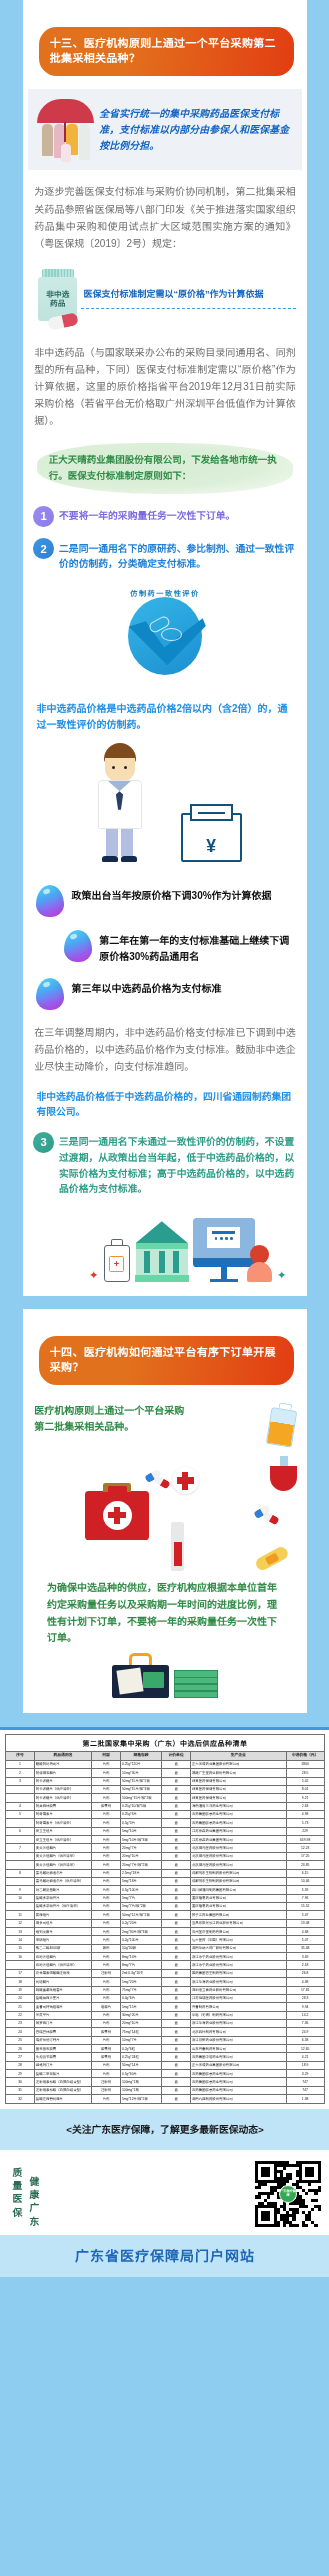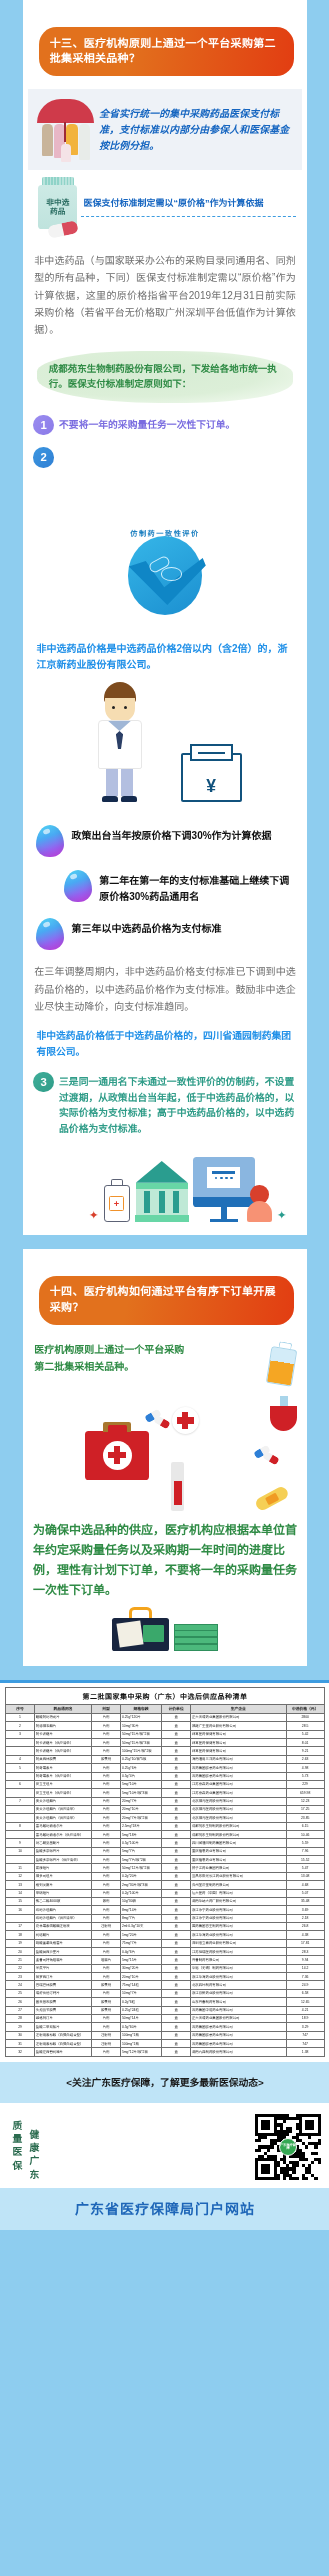--- a/index.html
+++ b/index.html
@@ -178,21 +178,21 @@
   .doc-legs span { width: 12.4px; height: 27px; background: #b3bfe0; }
   .doc-shoes { display: flex; justify-content: center; gap: 3.1px; }
   .doc-shoes span { width: 15.5px; height: 6.2px; background: #142a4d; border-radius: 3.1px 3.1px 1.5px 1.5px; }
   .envelope { width: 61px; height: 49px; border: 2.6px solid #11527d; border-radius: 2.1px; position: relative; background: #fff; }
   .envelope .yen { position: absolute; bottom: 3.1px; left: 0; right: 0; text-align: center; font-size: 17.5px; color: #11527d; font-weight: bold; }
   .envelope .note { position: absolute; top: -11.3px; left: 7.2px; width: 43px; height: 17.5px; background: #fff; border: 2.1px solid #11527d; }
   .envelope .note::after { content:""; position:absolute; top:6.2px; left:6.2px; width:27px; height:2.1px; background:#11527d; }
 
   
   .consistency { display: flex; justify-content: center; padding: 5.2px 0 11.3px; }
-  .cons-badge { width: 91px; height: 91px; position: relative; margin-top: 44px; }
+  .cons-badge { width: 91px; height: 91px; position: relative; }
   .cons-circle {
     position: absolute; inset: 8.2px 8.2px 4.1px 8.2px;
     border-radius: 50%;
     background: linear-gradient(150deg,#36b6e8,#1b8fd0);
   }
   .cons-check {
     position: absolute; left: 9.3px; top: 30px; width: 77px; height: 47px;
     background: #0f86c6;
     clip-path: polygon(0 18%, 22% 6%, 46% 62%, 96% 0, 100% 16%, 50% 100%);
   }
@@ -397,20 +397,21 @@
           <span class="fp1"></span>
             <span class="fp2"></span>
             <span class="fp3"></span>
             <span class="fp4"></span>
         </div>
         <div class="fam-kid"></div>
       </div>
       <div class="intro-text">全省实行统一的集中采购药品医保支付标准，支付标准以内部分由参保人和医保基金按比例分担。</div>
     </div>
 
+    <p class="para">为逐步完善医保支付标准与采购价协同机制，第二批集采相关药品参照省医保局等八部门印发《关于推进落实国家组织药品集中采购和使用试点扩大区域范围实施方案的通知》（粤医保规〔2019〕2号）规定：</p>
 
     <div class="bottle-block">
       <div class="bottle">
         <div class="bottle-cap"></div>
         <div class="bottle-body">
           <span>非中选</span>
           <span>药品</span>
         </div>
         <div class="capsule">
             <span class="c1"></span>
@@ -419,45 +420,46 @@
       </div>
       <div style="flex:1">
         <div class="bottle-label">医保支付标准制定需以“原价格”作为计算依据</div>
         <div class="dash-line"></div>
       </div>
     </div>
 
     <p class="para">非中选药品（与国家联采办公布的采购目录同通用名、同剂型的所有品种，下同）医保支付标准制定需以“原价格”作为计算依据，这里的原价格指省平台2019年12月31日前实际采购价格（若省平台无价格取广州深圳平台低值作为计算依据）。</p>
 
     <div class="green-blob">
-      <p>成都苑东生物制药股份有限公司，下发给各地市统一执行。医保支付标准制定原则如下：</p>
+      <p>正大天晴药业集团股份有限公司，下发给各地市统一执行。医保支付标准制定原则如下：</p>
     </div>
 
     <div class="num-item">
       <div class="num-circle n1">1</div>
       <div class="num-text t1">不要将一年的采购量任务一次性下订单。</div>
     </div>
 
     <div class="num-item">
       <div class="num-circle n2">2</div>
+      <div class="num-text t2">二是同一通用名下的原研药、参比制剂、通过一致性评价的仿制药，分类确定支付标准。</div>
     </div>
 
     <div class="consistency">
       <div class="cons-badge">
         <div class="cons-text">仿制药一致性评价</div>
         <div class="cons-circle"></div>
         <div class="cons-check"></div>
         <div class="cons-pills">
             <div class="p1"></div>
             <div class="p2"></div>
           </div>
       </div>
     </div>
 
-    <div class="blue-stmt">非中选药品价格是中选药品价格2倍以内（含2倍）的，浙江京新药业股份有限公司。</div>
+    <div class="blue-stmt">非中选药品价格是中选药品价格2倍以内（含2倍）的，通过一致性评价的仿制药。</div>
 
     <div class="illus">
       <div class="doctor">
         <div class="doc-hair"></div>
         <div class="doc-face">
             <i class="eye l"></i>
             <i class="eye r"></i>
           </div>
         <div class="doc-body">
           <div class="doc-collar"></div>
@@ -596,21 +598,21 @@
           </div>
       </div>
       <div class="syringe">
           <div class="fluid"></div>
         </div>
       <div class="bandaid">
           <div class="pad"></div>
         </div>
     </div>
 
-    <div style="color:#2f8b45; font-weight:bold; font-size:12px; line-height:1.68; padding: 0 10px; margin: 5.2px 0 3.1px;">为确保中选品种的供应，医疗机构应根据本单位首年约定采购量任务以及采购期一年时间的进度比例，理性有计划下订单，不要将一年的采购量任务一次性下订单。</div>
+    <div style="color:#2f8b45; font-weight:bold; font-size:10px; line-height:1.68; padding: 0 24px; margin: 5.2px 0 3.1px;">为确保中选品种的供应，医疗机构应根据本单位首年约定采购量任务以及采购期一年时间的进度比例，理性有计划下订单，不要将一年的采购量任务一次性下订单。</div>
 
     <div class="brief-illus">
       <div class="brief">
         <div class="brief-handle"></div>
         <div class="brief-box">
             <div class="paper"></div>
             <div class="bill"></div>
           </div>
       </div>
       <div class="money-stack">

